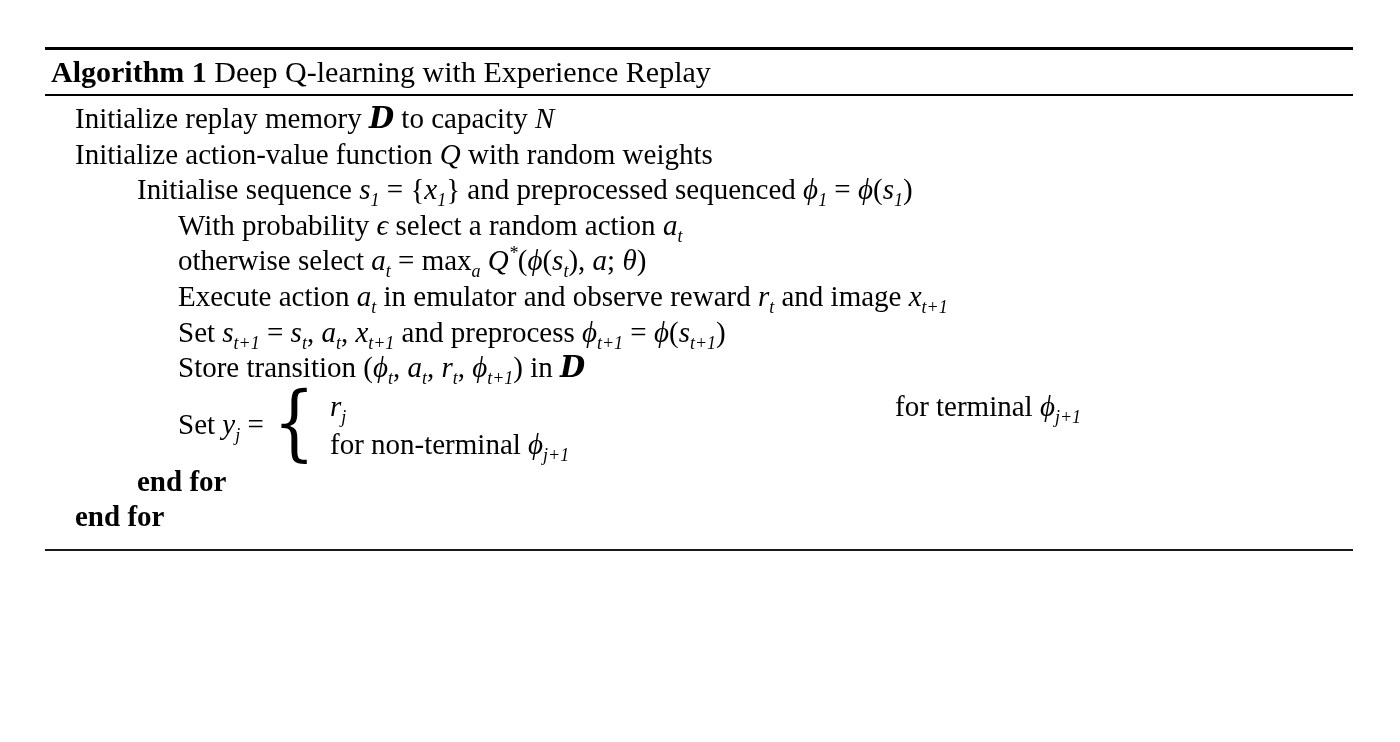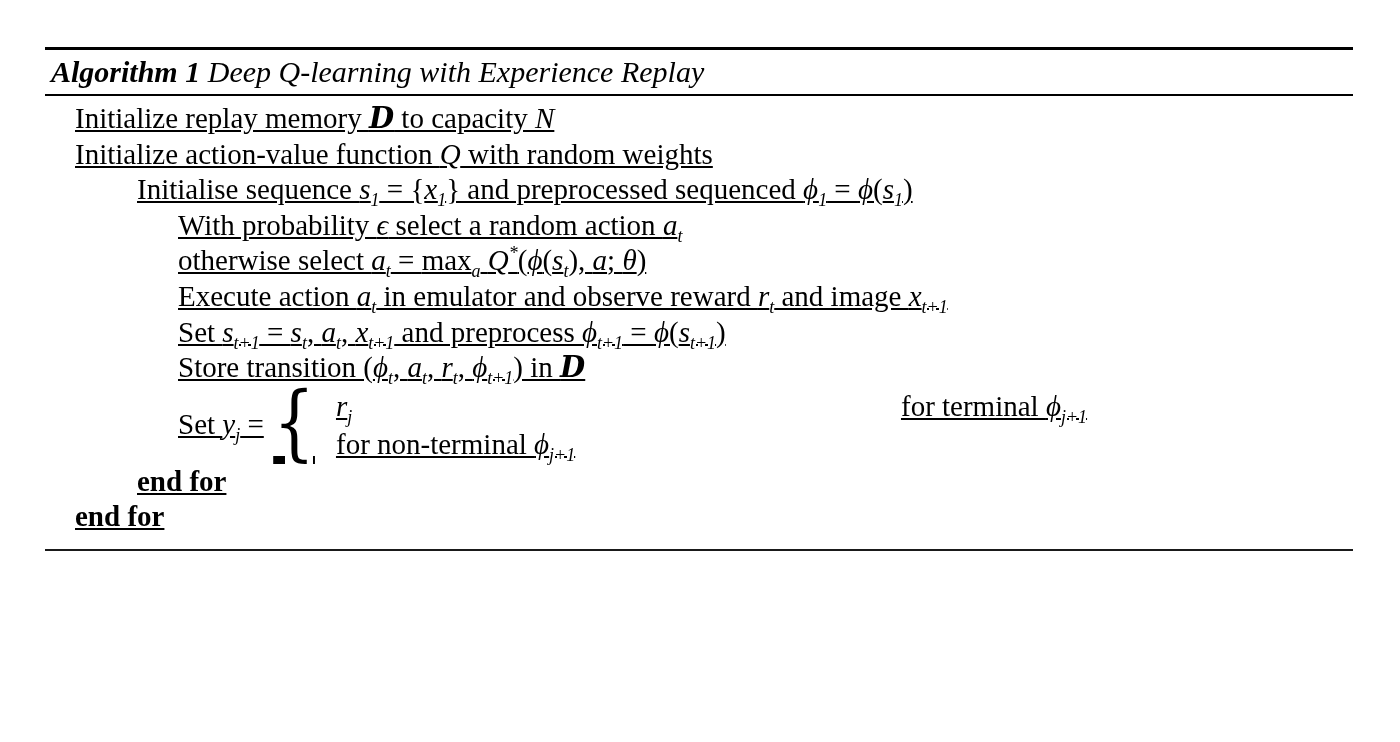--- a/index.html
+++ b/index.html
@@ -7,41 +7,41 @@
     width:1400px;height:742px;background:#ffffff;overflow:hidden;
     font-family:"Liberation Serif","DejaVu Serif",serif;color:#000;
     position:relative;
   }
   .algo-box{position:absolute;left:45px;top:47px;width:1308px;}
   .rule{background:#000;width:100%;}
   .rule-top{height:3px;}
   .rule-mid{height:2px;}
   .rule-bottom{height:2px;background:#1a1a1a;}
   .algo-header{
-    font-size:30px;line-height:44px;padding-left:6px;white-space:nowrap;font-style:italic;
+    font-size:30px;line-height:44px;padding-left:6px;white-space:nowrap;
   }
   .algo-header .label{font-weight:bold;}
-  .algo-body{font-size:29px;padding:5px 0 14px 0;text-decoration:underline;}
+  .algo-body{font-size:29px;padding:5px 0 14px 0;}
   .line{line-height:35.6px;white-space:nowrap;}
   .ind0{padding-left:30px;}
   .ind1{padding-left:92px;}
   .ind2{padding-left:133px;}
   .b{font-weight:bold;}
   .i{font-style:italic;}
   .cal{font-style:italic;font-weight:600;font-family:"DejaVu Serif",serif;}
   sub,sup{font-size:0.62em;line-height:0;}
   sub{font-style:italic;}
   .cases-line{display:flex;align-items:center;height:78px;}
   .cases-pre{white-space:nowrap;}
   .brace{
     font-family:"DejaVu Serif",serif;font-size:82px;font-weight:400;
     line-height:0;transform:scaleX(0.8);margin:0 0 0 4px;position:relative;top:-2px;
   }
   .cases-grid{
-    display:grid;grid-template-columns:565px auto;row-gap:2px;margin-left:16px;
+    display:grid;grid-template-columns:565px auto;row-gap:2px;margin-left:10px;
   }
   .case-expr,.case-cond{line-height:36px;white-space:nowrap;}
 </style>
 </head>
 <body>
 
 <div class="algo-box">
   <div class="rule rule-top"></div>
   <div class="algo-header">
     <span class="label">Algorithm 1</span><span> Deep Q-learning with Experience Replay</span>

